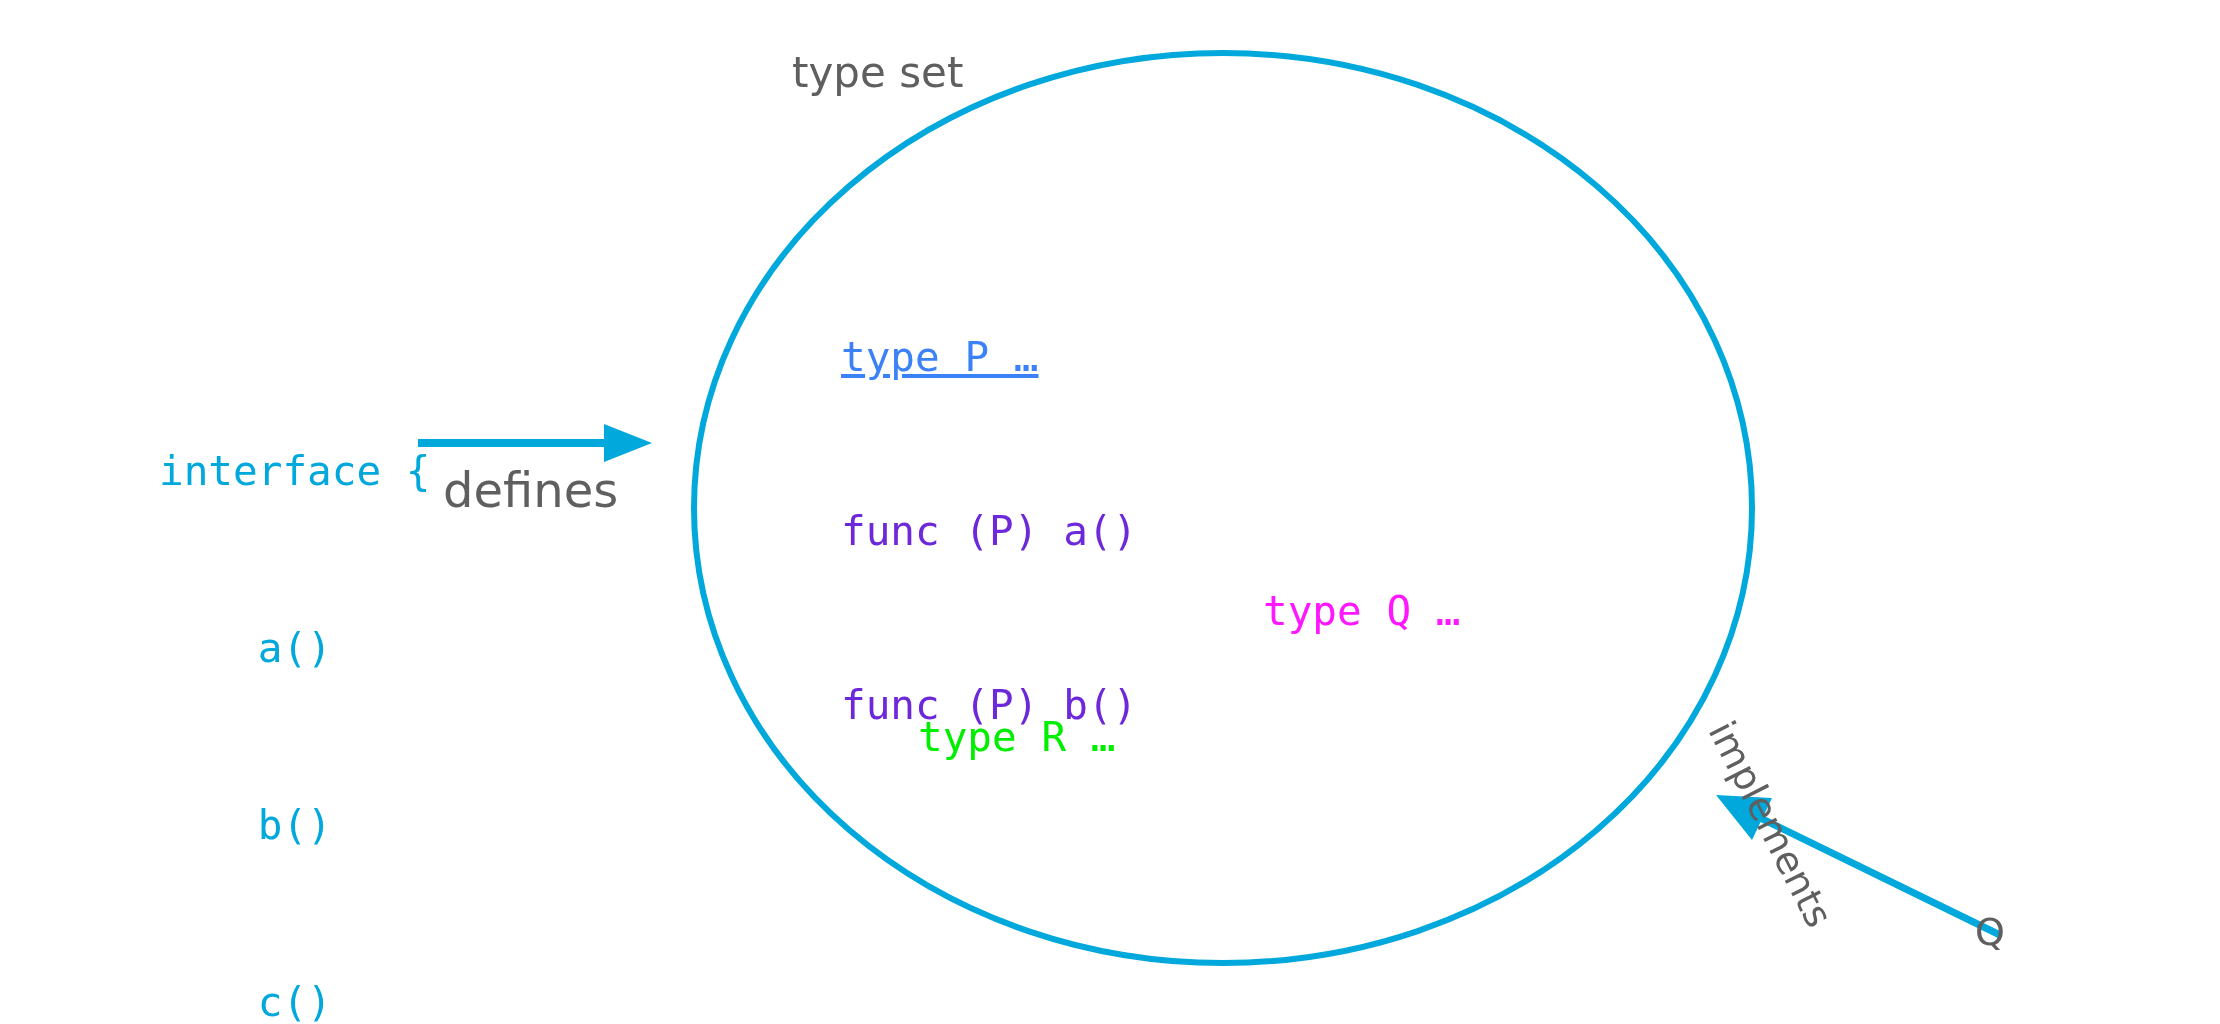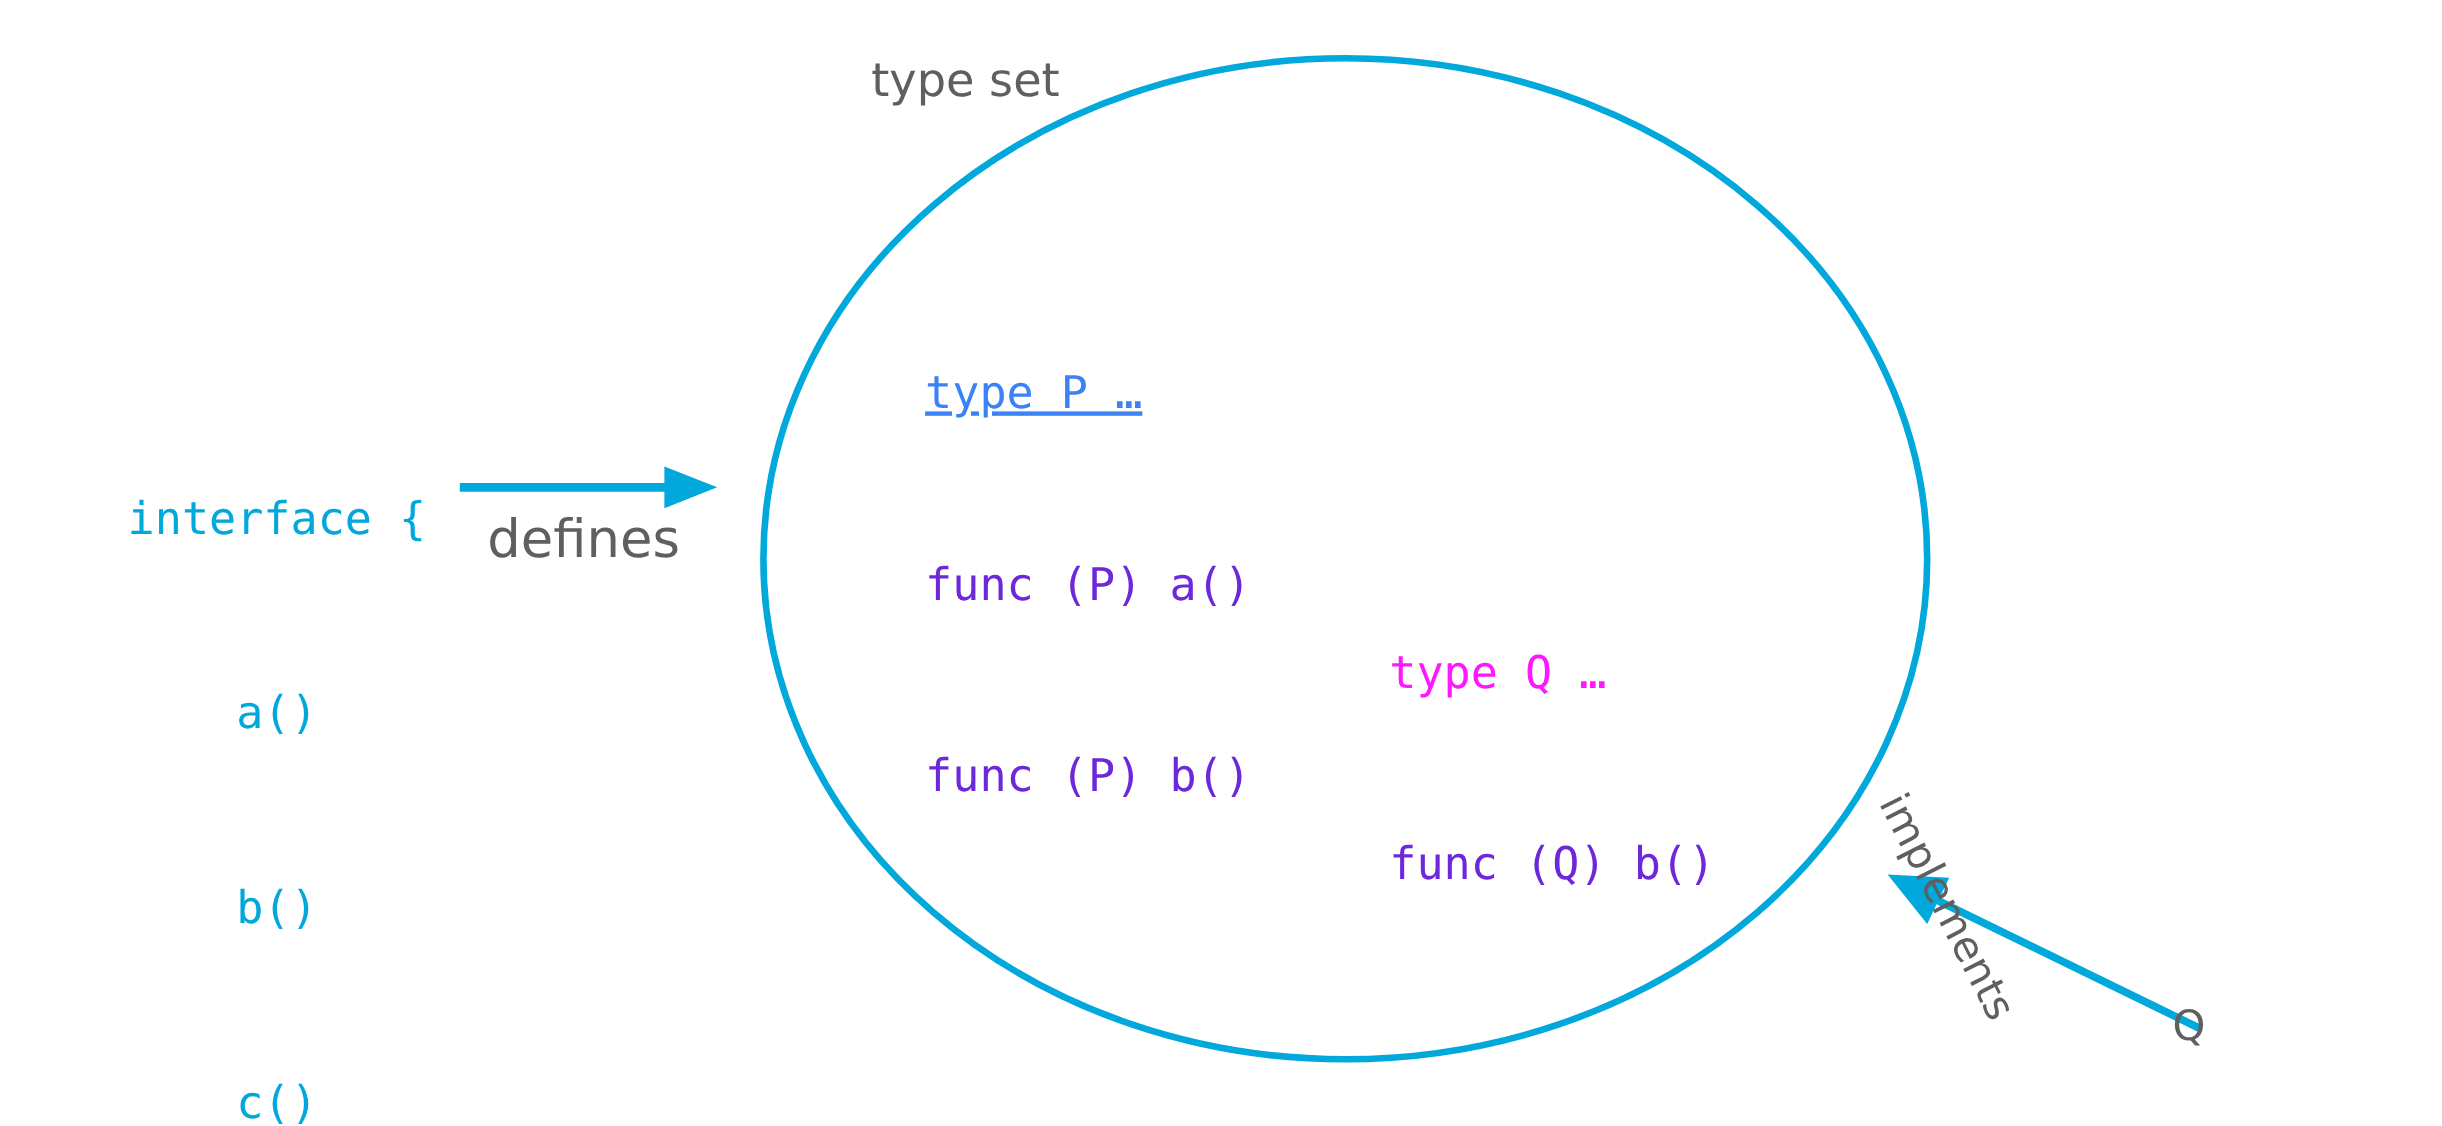--- a/index.html
+++ b/index.html
@@ -27,21 +27,21 @@
 
   
   #interface-block {
     position: absolute;
     left: 116px;
     top: 324px;
     font-size: 41px;
     line-height: 59px;
     color: #00A8DC;
   }
-  #interface-block .ln { display: block; }
+  #interface-block .ln { display: block; margin-left: 43px; }
 
   
   #defines-arrow-wrap {
     position: absolute;
     left: 408px;
     top: 412px;
     width: 250px;
     height: 60px;
   }
   #defines-label {
@@ -141,26 +141,28 @@
 
   <div id="type-p-block" class="type-block mono">
     <span class="hdr">type P …</span>
     <span class="fn">func (P) a()</span>
     <span class="fn">func (P) b()</span>
     
   </div>
 
   <div id="type-q-block" class="type-block mono">
     <span class="hdr">type Q …</span>
-    <span class="fn">func (Q) b()</span>
     
     
     
   </div>
 
+  <div id="type-r-block" class="type-block mono">
+    <span class="hdr">type R …</span>
+  </div>
 
   <div id="implements-arrow-wrap">
     <svg width="330" height="230" viewBox="0 0 330 230">
       <line x1="300" y1="195" x2="48" y2="72" stroke="#00A8DC" stroke-width="7" stroke-linecap="butt"></line>
       <polygon points="16,55 72,58 52,100" fill="#00A8DC"></polygon>
     </svg>
   </div>
   <div id="implements-label" class="sans">implements</div>
   <div id="implements-target" class="sans">Q</div>
 

